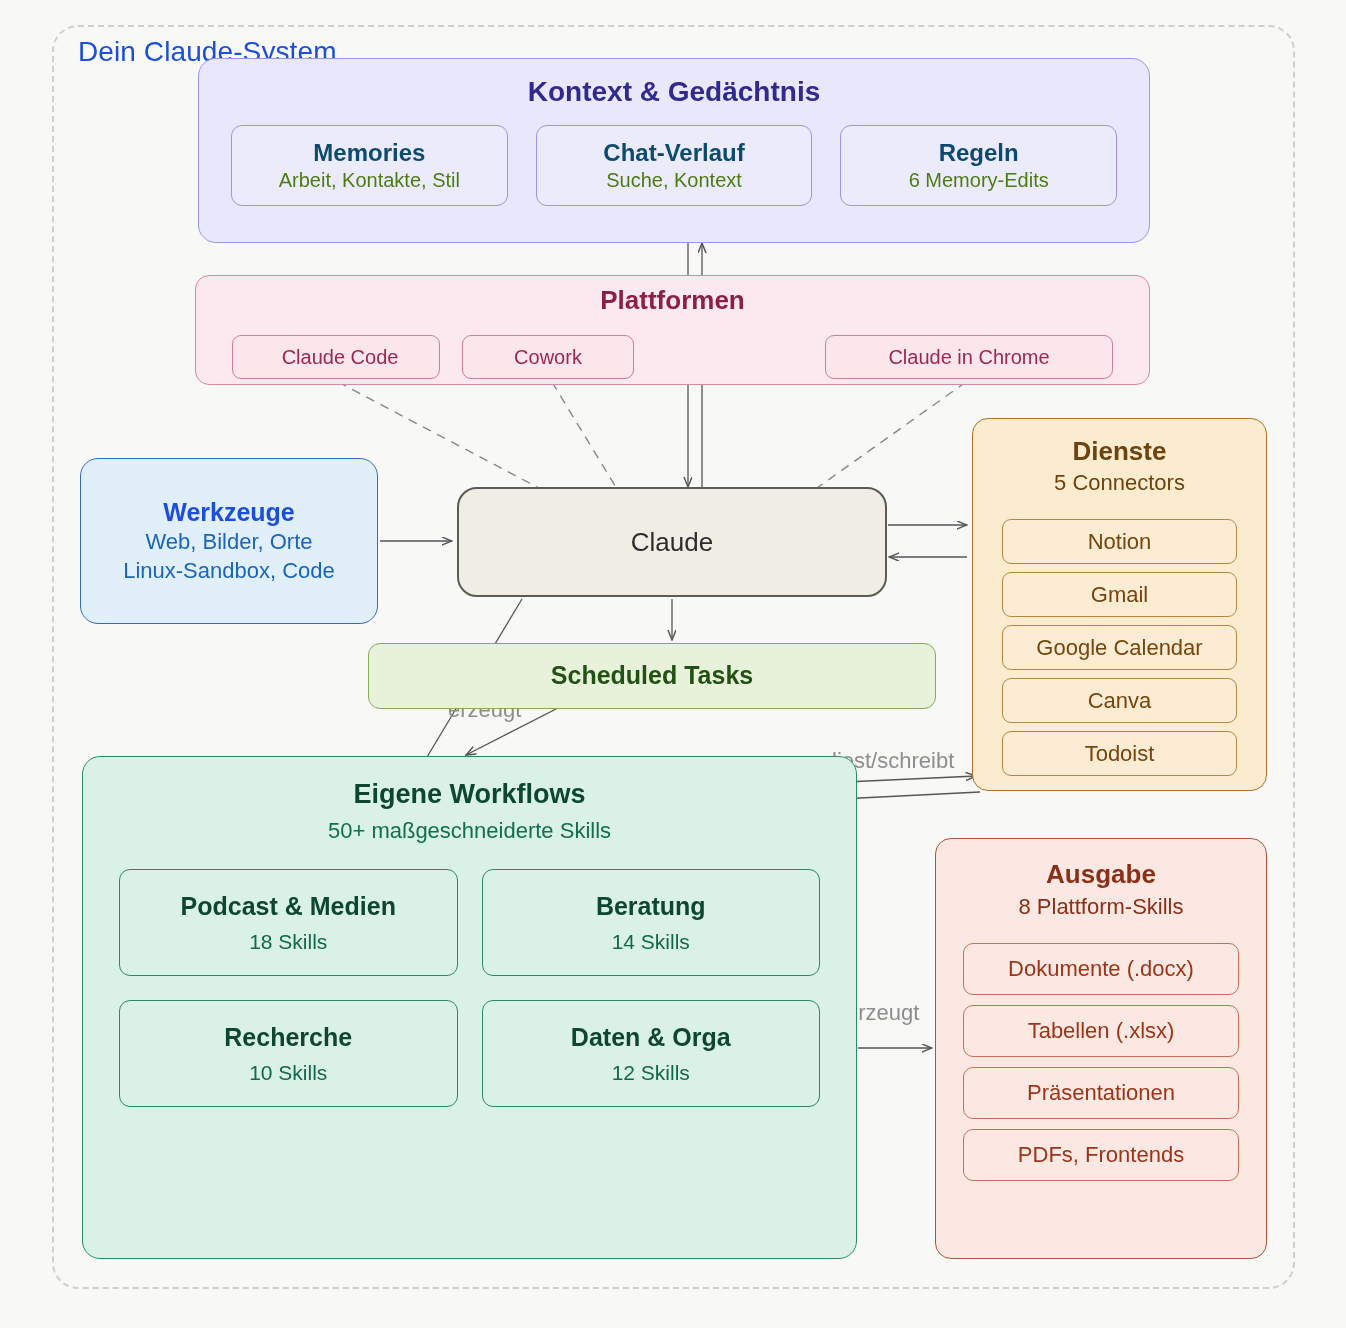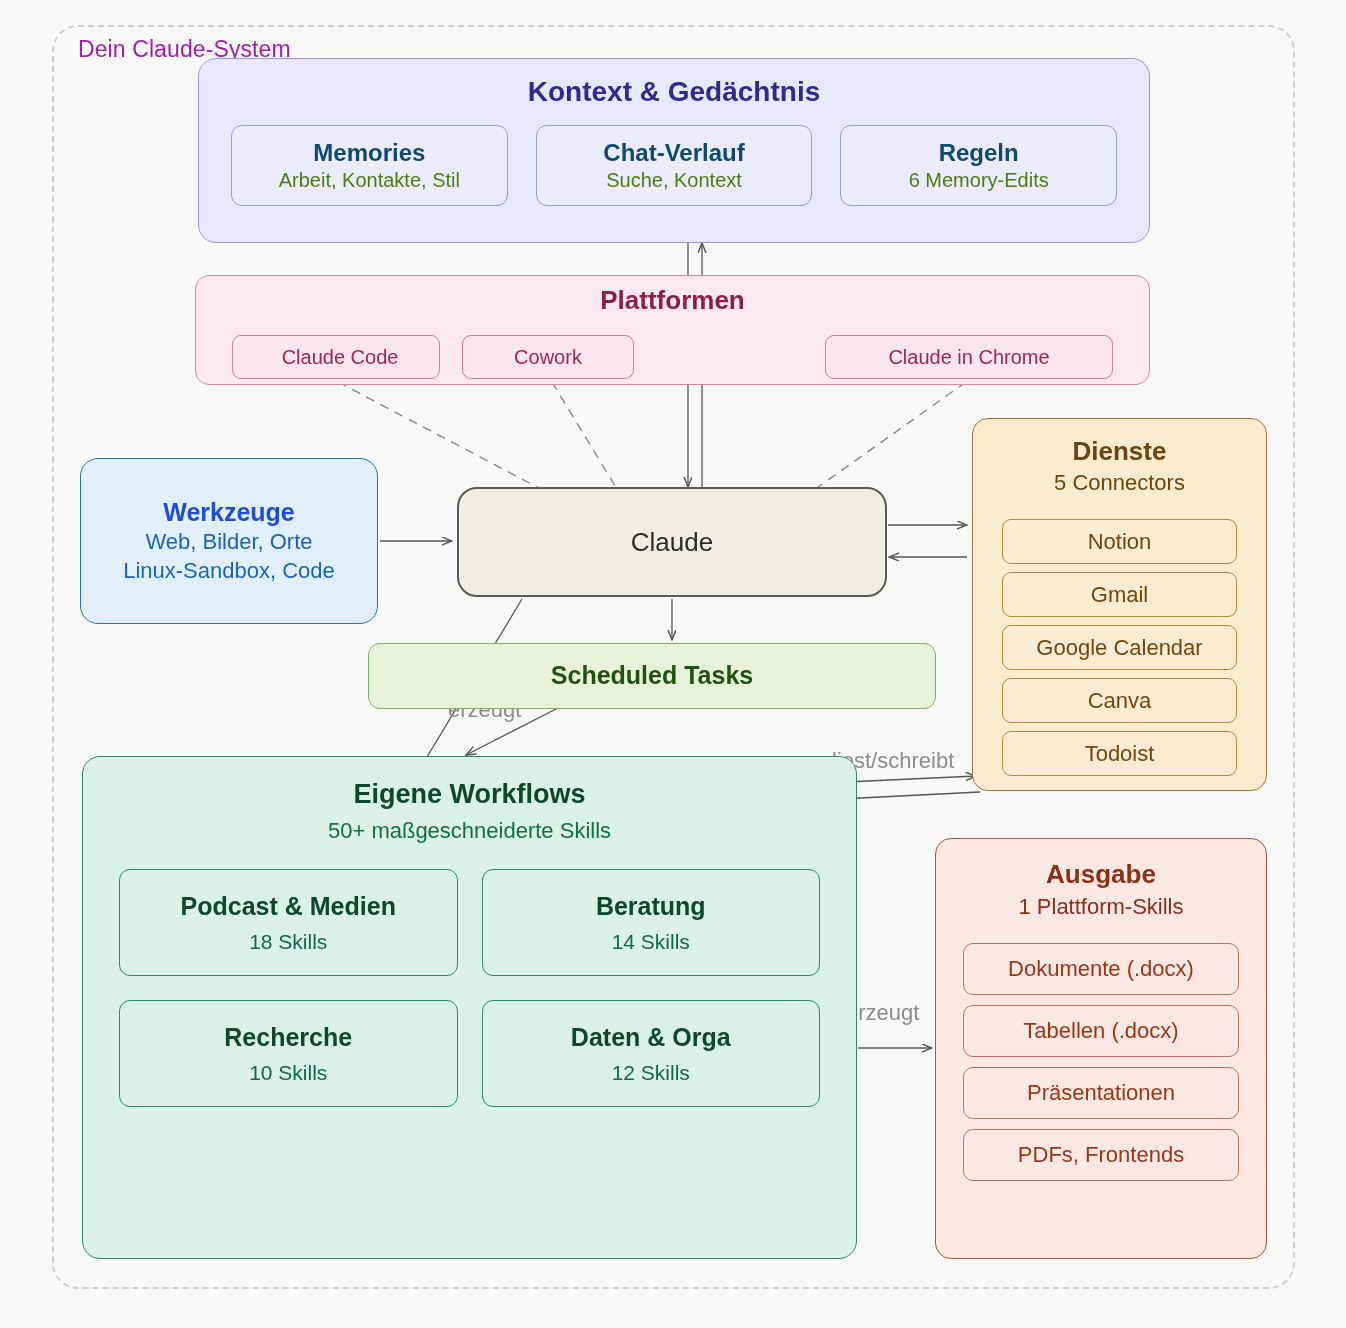--- a/index.html
+++ b/index.html
@@ -21,22 +21,22 @@
   #outer-frame {
     position: absolute;
     left: 52px; top: 25px;
     width: 1243px; height: 1264px;
     border: 2px dashed #cfcfcb;
     border-radius: 26px;
   }
   #outer-title {
     position: absolute;
     left: 78px; top: 36px;
-    font-size: 23px;
-    color: #a21caf;
+    font-size: 28px;
+    color: #1d4ed8;
     letter-spacing: .1px;
     white-space: nowrap;
   }
 
   
   .node {
     position: absolute;
     border-radius: 14px;
     border: 1.6px solid #888;
     display: flex;
@@ -385,22 +385,22 @@
       </div>
       <div class="chip">
         <div class="c-title">Daten &amp; Orga</div>
         <div class="c-sub">12 Skills</div>
       </div>
     </div>
   </div>
 
   <div class="node" id="ausgabe">
     <div class="n-title">Ausgabe</div>
-    <div class="n-sub">1 Plattform-Skills</div>
+    <div class="n-sub">8 Plattform-Skills</div>
     <div id="ausgabe-chips">
       <div class="chip">Dokumente (.docx)</div>
-      <div class="chip">Tabellen (.docx)</div>
+      <div class="chip">Tabellen (.xlsx)</div>
       <div class="chip">Präsentationen</div>
       <div class="chip">PDFs, Frontends</div>
     </div>
   </div>
 
 </div>
 
 </body></html>

